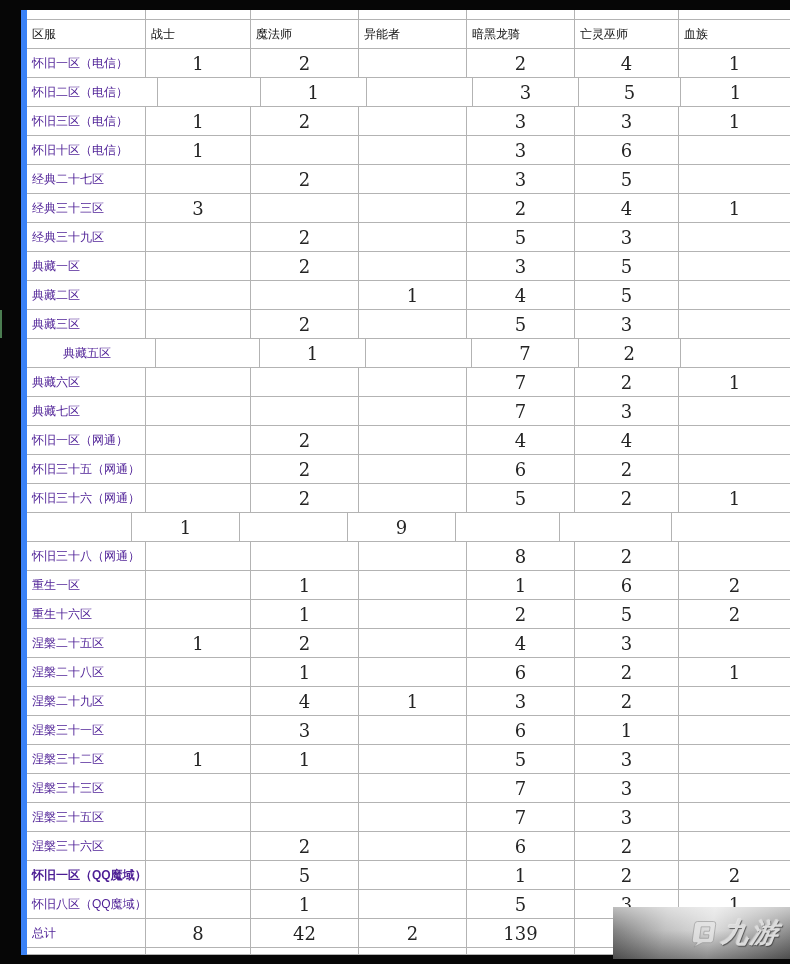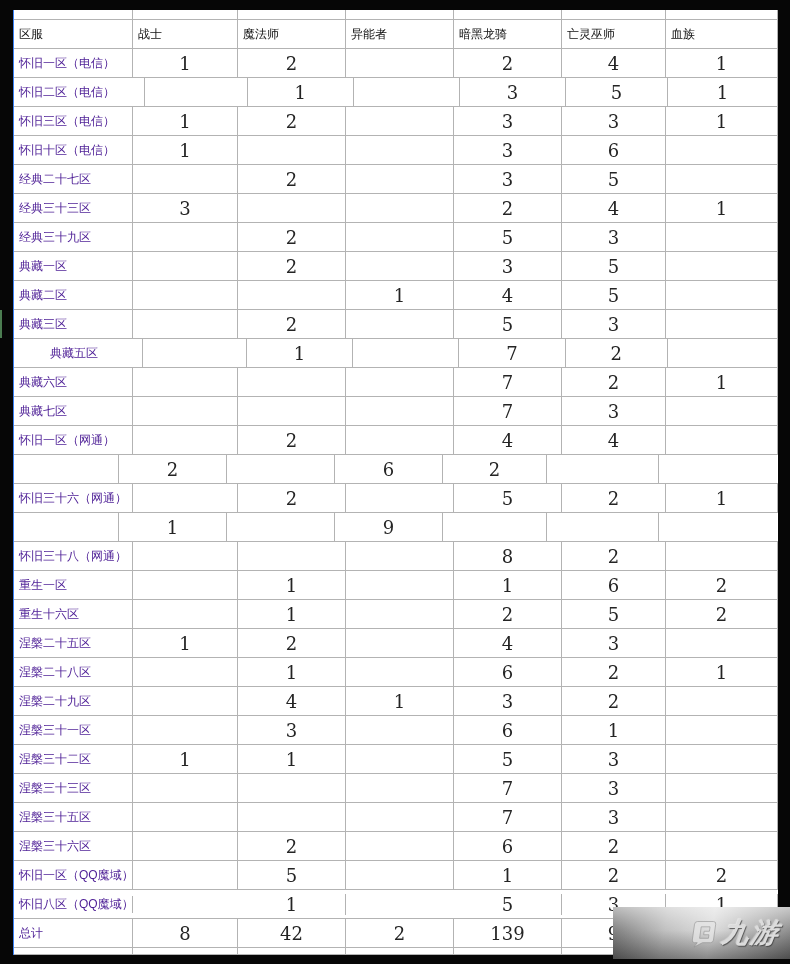--- a/index.html
+++ b/index.html
@@ -2,22 +2,22 @@
 <html><head>
 <meta charset="utf-8">
 <style>
   html,body{margin:0;padding:0;}
   body{
     width:790px;height:964px;position:relative;overflow:hidden;
     background:#060606;
     font-family:"Liberation Sans","DejaVu Sans",sans-serif;
   }
   .sheet{
-    position:absolute;left:13px;top:10px;width:764px;
-    background:#ffffff;border-left:1px solid #3b82f6;box-sizing:content-box;
+    position:absolute;left:21px;top:10px;width:764px;
+    background:#ffffff;border-left:6px solid #3b82f6;box-sizing:content-box;
   }
   .row{display:flex;border-bottom:1px solid #b3b3b3;background:#fff;}
   .cell{
     box-sizing:border-box;border-right:1px solid #b3b3b3;
     display:flex;align-items:center;overflow:hidden;white-space:nowrap;
   }
   .cell.label{justify-content:flex-start;padding-left:5px;font-size:12px;color:#4c1d95;}
   .cell.head{justify-content:flex-start;padding-left:5px;font-size:12px;color:#111;}
   .cell.num{
     justify-content:center;
@@ -186,20 +186,21 @@
     <div class="row" style="height: 28px;">
       <div class="cell label" style="width: 119px;">怀旧一区（网通）</div>
       <div class="cell num" style="width: 105px;"></div>
       <div class="cell num" style="width: 108px;">2</div>
       <div class="cell num" style="width: 108px;"></div>
       <div class="cell num" style="width: 108px;">4</div>
       <div class="cell num" style="width: 104px;">4</div>
       <div class="cell num" style="width: 112px;"></div>
     </div>
     <div class="row" style="height: 28px;">
+      <div class="cell label" style="width: 119px;">怀旧三十五（网通）</div>
       <div class="cell num" style="width: 105px;"></div>
       <div class="cell num" style="width: 108px;">2</div>
       <div class="cell num" style="width: 108px;"></div>
       <div class="cell num" style="width: 108px;">6</div>
       <div class="cell num" style="width: 104px;">2</div>
       <div class="cell num" style="width: 112px;"></div>
     </div>
     <div class="row" style="height: 28px;">
       <div class="cell label" style="width: 119px;">怀旧三十六（网通）</div>
       <div class="cell num" style="width: 105px;"></div>
@@ -310,29 +311,29 @@
     <div class="row" style="height: 28px;">
       <div class="cell label" style="width: 119px;">涅槃三十六区</div>
       <div class="cell num" style="width: 105px;"></div>
       <div class="cell num" style="width: 108px;">2</div>
       <div class="cell num" style="width: 108px;"></div>
       <div class="cell num" style="width: 108px;">6</div>
       <div class="cell num" style="width: 104px;">2</div>
       <div class="cell num" style="width: 112px;"></div>
     </div>
     <div class="row" style="height: 28px;">
-      <div class="cell label" style="width: 119px;">怀旧一区（QQ魔域）</div>
+      <div class="cell label" style="width: 119px; font-weight: bold;">怀旧一区（QQ魔域）</div>
       <div class="cell num" style="width: 105px;"></div>
       <div class="cell num" style="width: 108px;">5</div>
       <div class="cell num" style="width: 108px;"></div>
       <div class="cell num" style="width: 108px;">1</div>
       <div class="cell num" style="width: 104px;">2</div>
       <div class="cell num" style="width: 112px;">2</div>
     </div>
-    <div class="row" style="height: 28px; align-items: center;">
+    <div class="row" style="height: 28px;">
       <div class="cell label" style="width: 119px;">怀旧八区（QQ魔域）</div>
       <div class="cell num" style="width: 105px;"></div>
       <div class="cell num" style="width: 108px;">1</div>
       <div class="cell num" style="width: 108px;"></div>
       <div class="cell num" style="width: 108px;">5</div>
       <div class="cell num" style="width: 104px;">3</div>
       <div class="cell num" style="width: 112px;">1</div>
     </div>
     <div class="row" style="height: 28px;">
       <div class="cell label" style="width: 119px;">总计</div>

